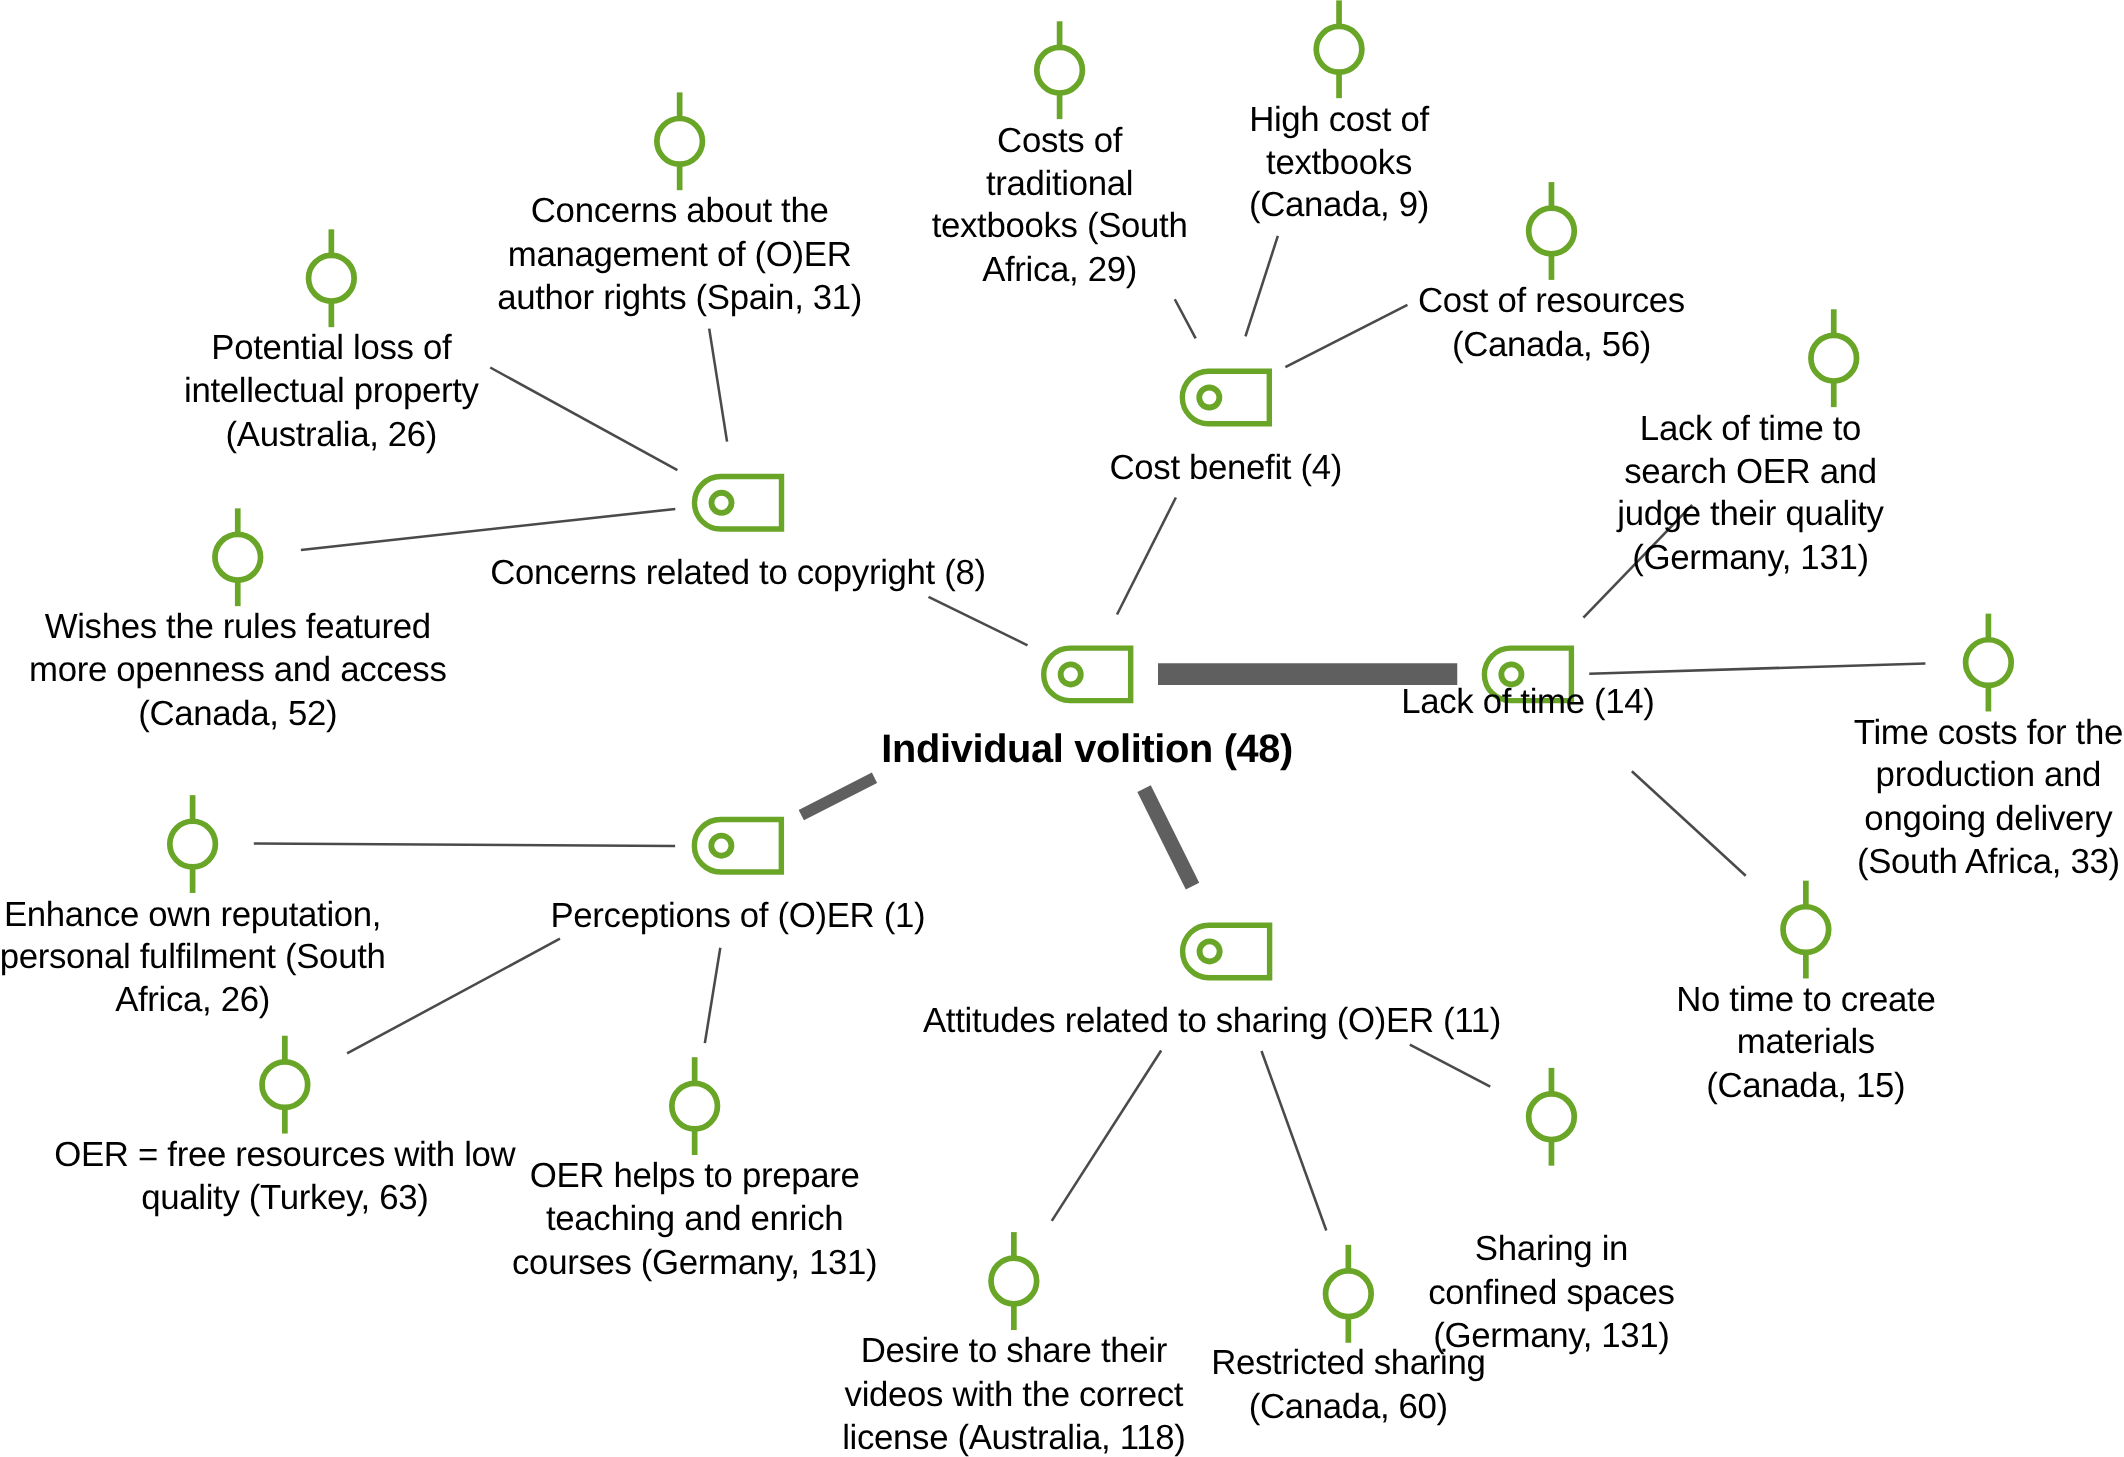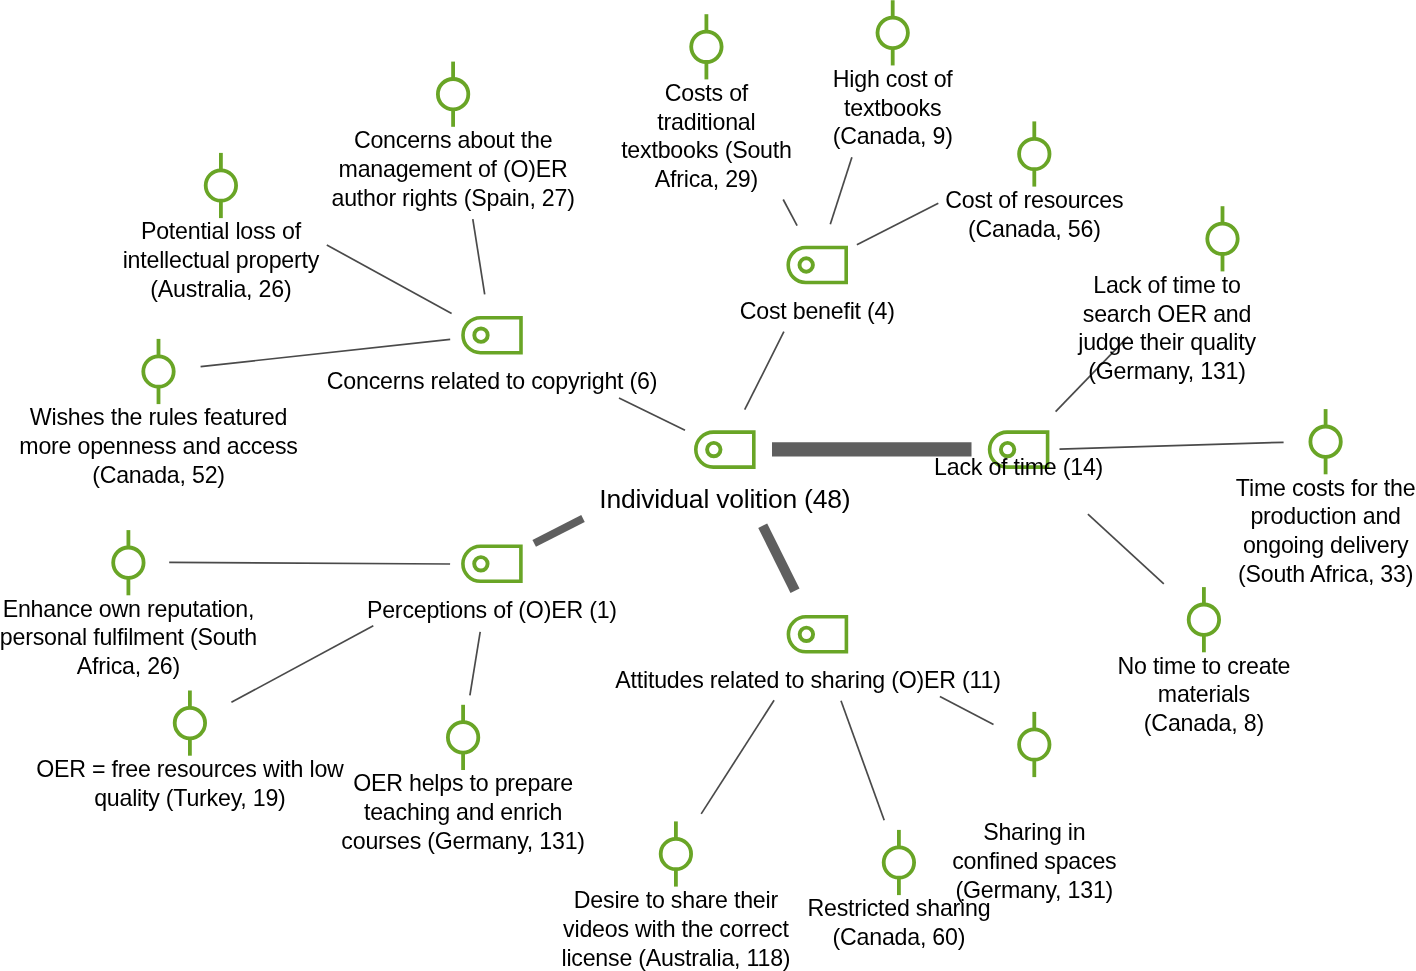--- a/index.html
+++ b/index.html
@@ -13,21 +13,21 @@
       position:absolute;
       color:#000000;
       font-size:23.2px;
       line-height:28.8px;
       letter-spacing:-0.22px;
       text-align:center;
       white-space:pre;
       transform:translateX(-50%) translateZ(0);
   }
   .node-label.is-root{
-      font-weight:normal;
+      font-weight:bold;
       font-size:26.5px;
       line-height:30px;
   }
 </style>
 </head>
 <body>
 
 <div id="stage">
 
   <svg id="wires" viewBox="0 0 1416 971">
@@ -135,31 +135,31 @@
       <circle cx="898.9" cy="862.5" r="15.2" fill="#ffffff" stroke="#69A526" stroke-width="3.8"></circle>
     </g>
     <g class="node-glyph">
       <path d="M1034.3 711.9 V777.1" fill="none" stroke="#69A526" stroke-width="3.8"></path>
       <circle cx="1034.3" cy="744.5" r="15.2" fill="#ffffff" stroke="#69A526" stroke-width="3.8"></circle>
     </g>
   </svg>
 
   <div id="labels">
   <div class="node-label is-root" style="left:724.8px;top:484.04px">Individual volition (48)</div>
-  <div class="node-label" style="left:492.0px;top:367.15px">Concerns related to copyright (6)</div>
+  <div class="node-label" style="left:492.0px;top:367.15px">Concerns related to copyright (8)</div>
   <div class="node-label" style="left:817.2px;top:296.95px">Cost benefit (4)</div>
   <div class="node-label" style="left:491.90000000000003px;top:595.75px">Perceptions of (O)ER (1)</div>
   <div class="node-label" style="left:808px;top:666.25px">Attitudes related to sharing (O)ER (11)</div>
   <div class="node-label" style="left:1018.6px;top:453px">Lack of time (14)</div>
   <div class="node-label" style="left:220.9px;top:217.45px">Potential loss of
 intellectual property
 (Australia, 26)</div>
   <div class="node-label" style="left:453.1px;top:126.15px">Concerns about the
 management of (O)ER
-author rights (Spain, 27)</div>
+author rights (Spain, 31)</div>
   <div class="node-label" style="left:158.5px;top:403.45px">Wishes the rules featured
 more openness and access
 (Canada, 52)</div>
   <div class="node-label" style="left:706.4px;top:78.75px">Costs of
 traditional
 textbooks (South
 Africa, 29)</div>
   <div class="node-label" style="left:892.7px;top:64.80px">High cost of
 textbooks
 (Canada, 9)</div>
@@ -168,26 +168,26 @@
   <div class="node-label" style="left:1167px;top:270.75px">Lack of time to
 search OER and
 judge their quality
 (Germany, 131)</div>
   <div class="node-label" style="left:1325.6px;top:473.65px">Time costs for the
 production and
 ongoing delivery
 (South Africa, 33)</div>
   <div class="node-label" style="left:1203.9px;top:651.65px">No time to create
 materials
-(Canada, 8)</div>
+(Canada, 15)</div>
   <div class="node-label" style="left:128.4px;top:594.65px">Enhance own reputation,
 personal fulfilment (South
 Africa, 26)</div>
   <div class="node-label" style="left:189.9px;top:755.05px">OER = free resources with low
-quality (Turkey, 19)</div>
+quality (Turkey, 63)</div>
   <div class="node-label" style="left:463.1px;top:769.35px">OER helps to prepare
 teaching and enrich
 courses (Germany, 131)</div>
   <div class="node-label" style="left:675.9px;top:885.95px">Desire to share their
 videos with the correct
 license (Australia, 118)</div>
   <div class="node-label" style="left:898.9px;top:894.45px">Restricted sharing
 (Canada, 60)</div>
   <div class="node-label" style="left:1034.3px;top:818px">Sharing in
 confined spaces

